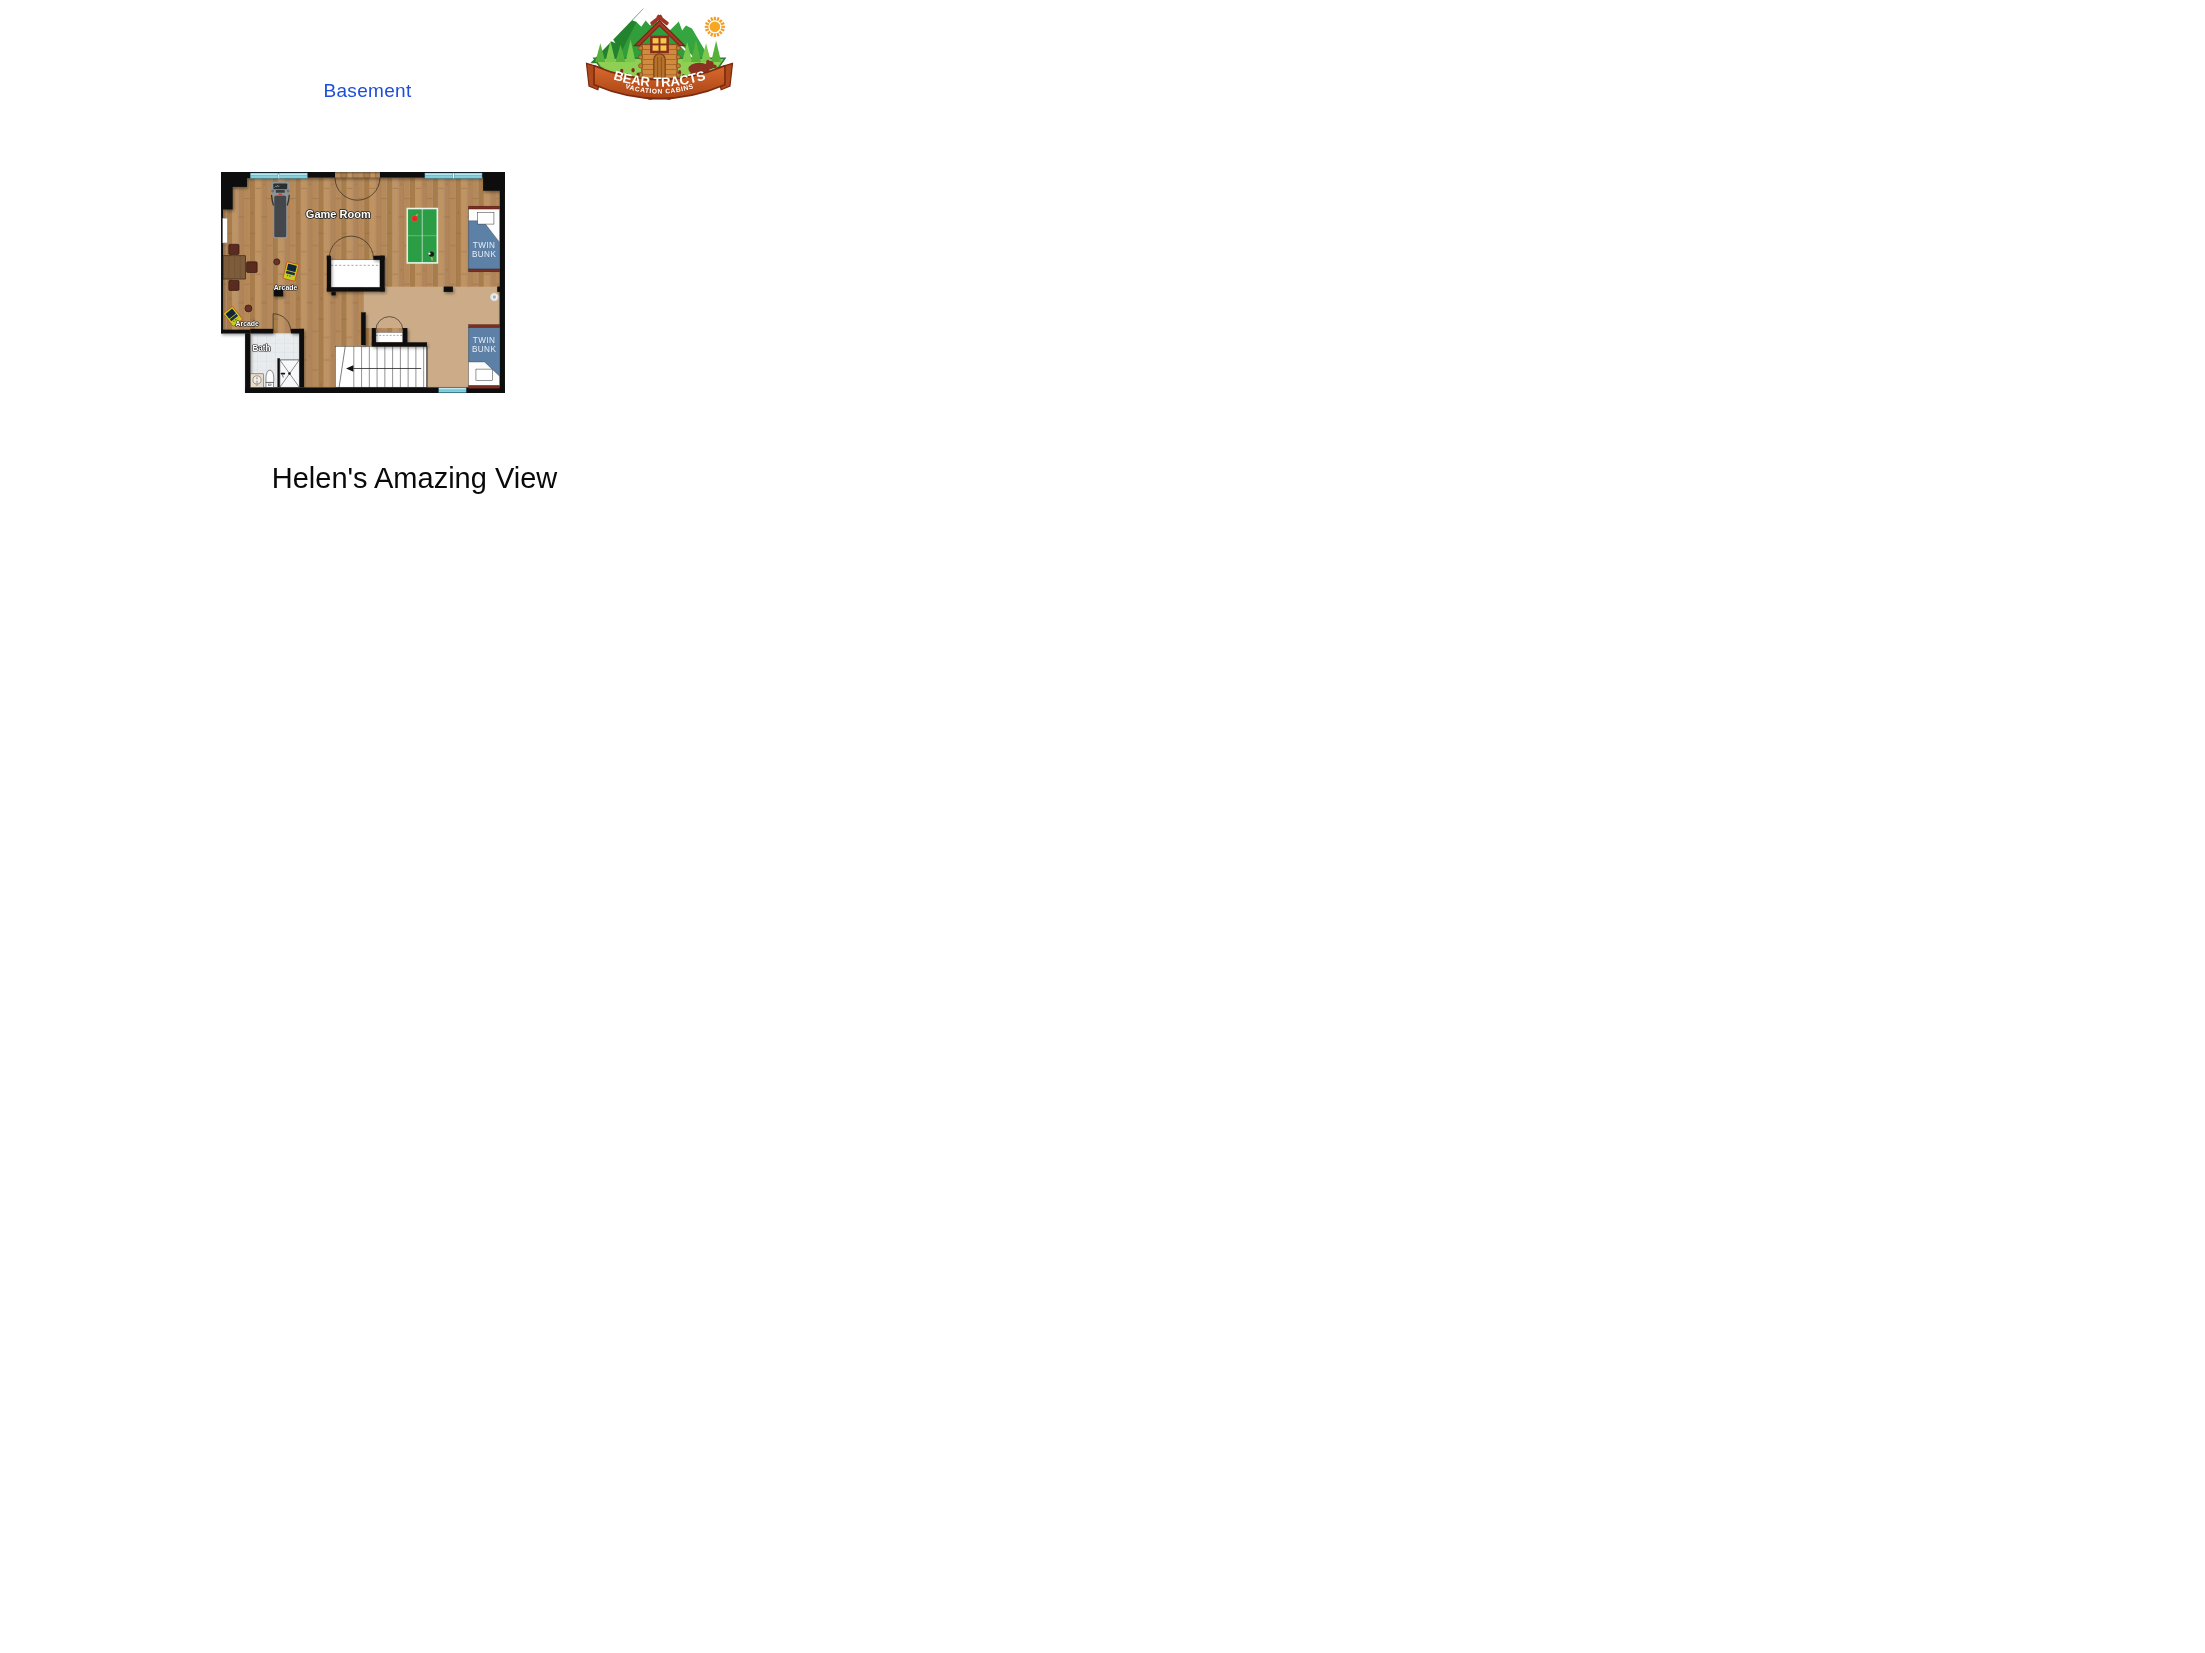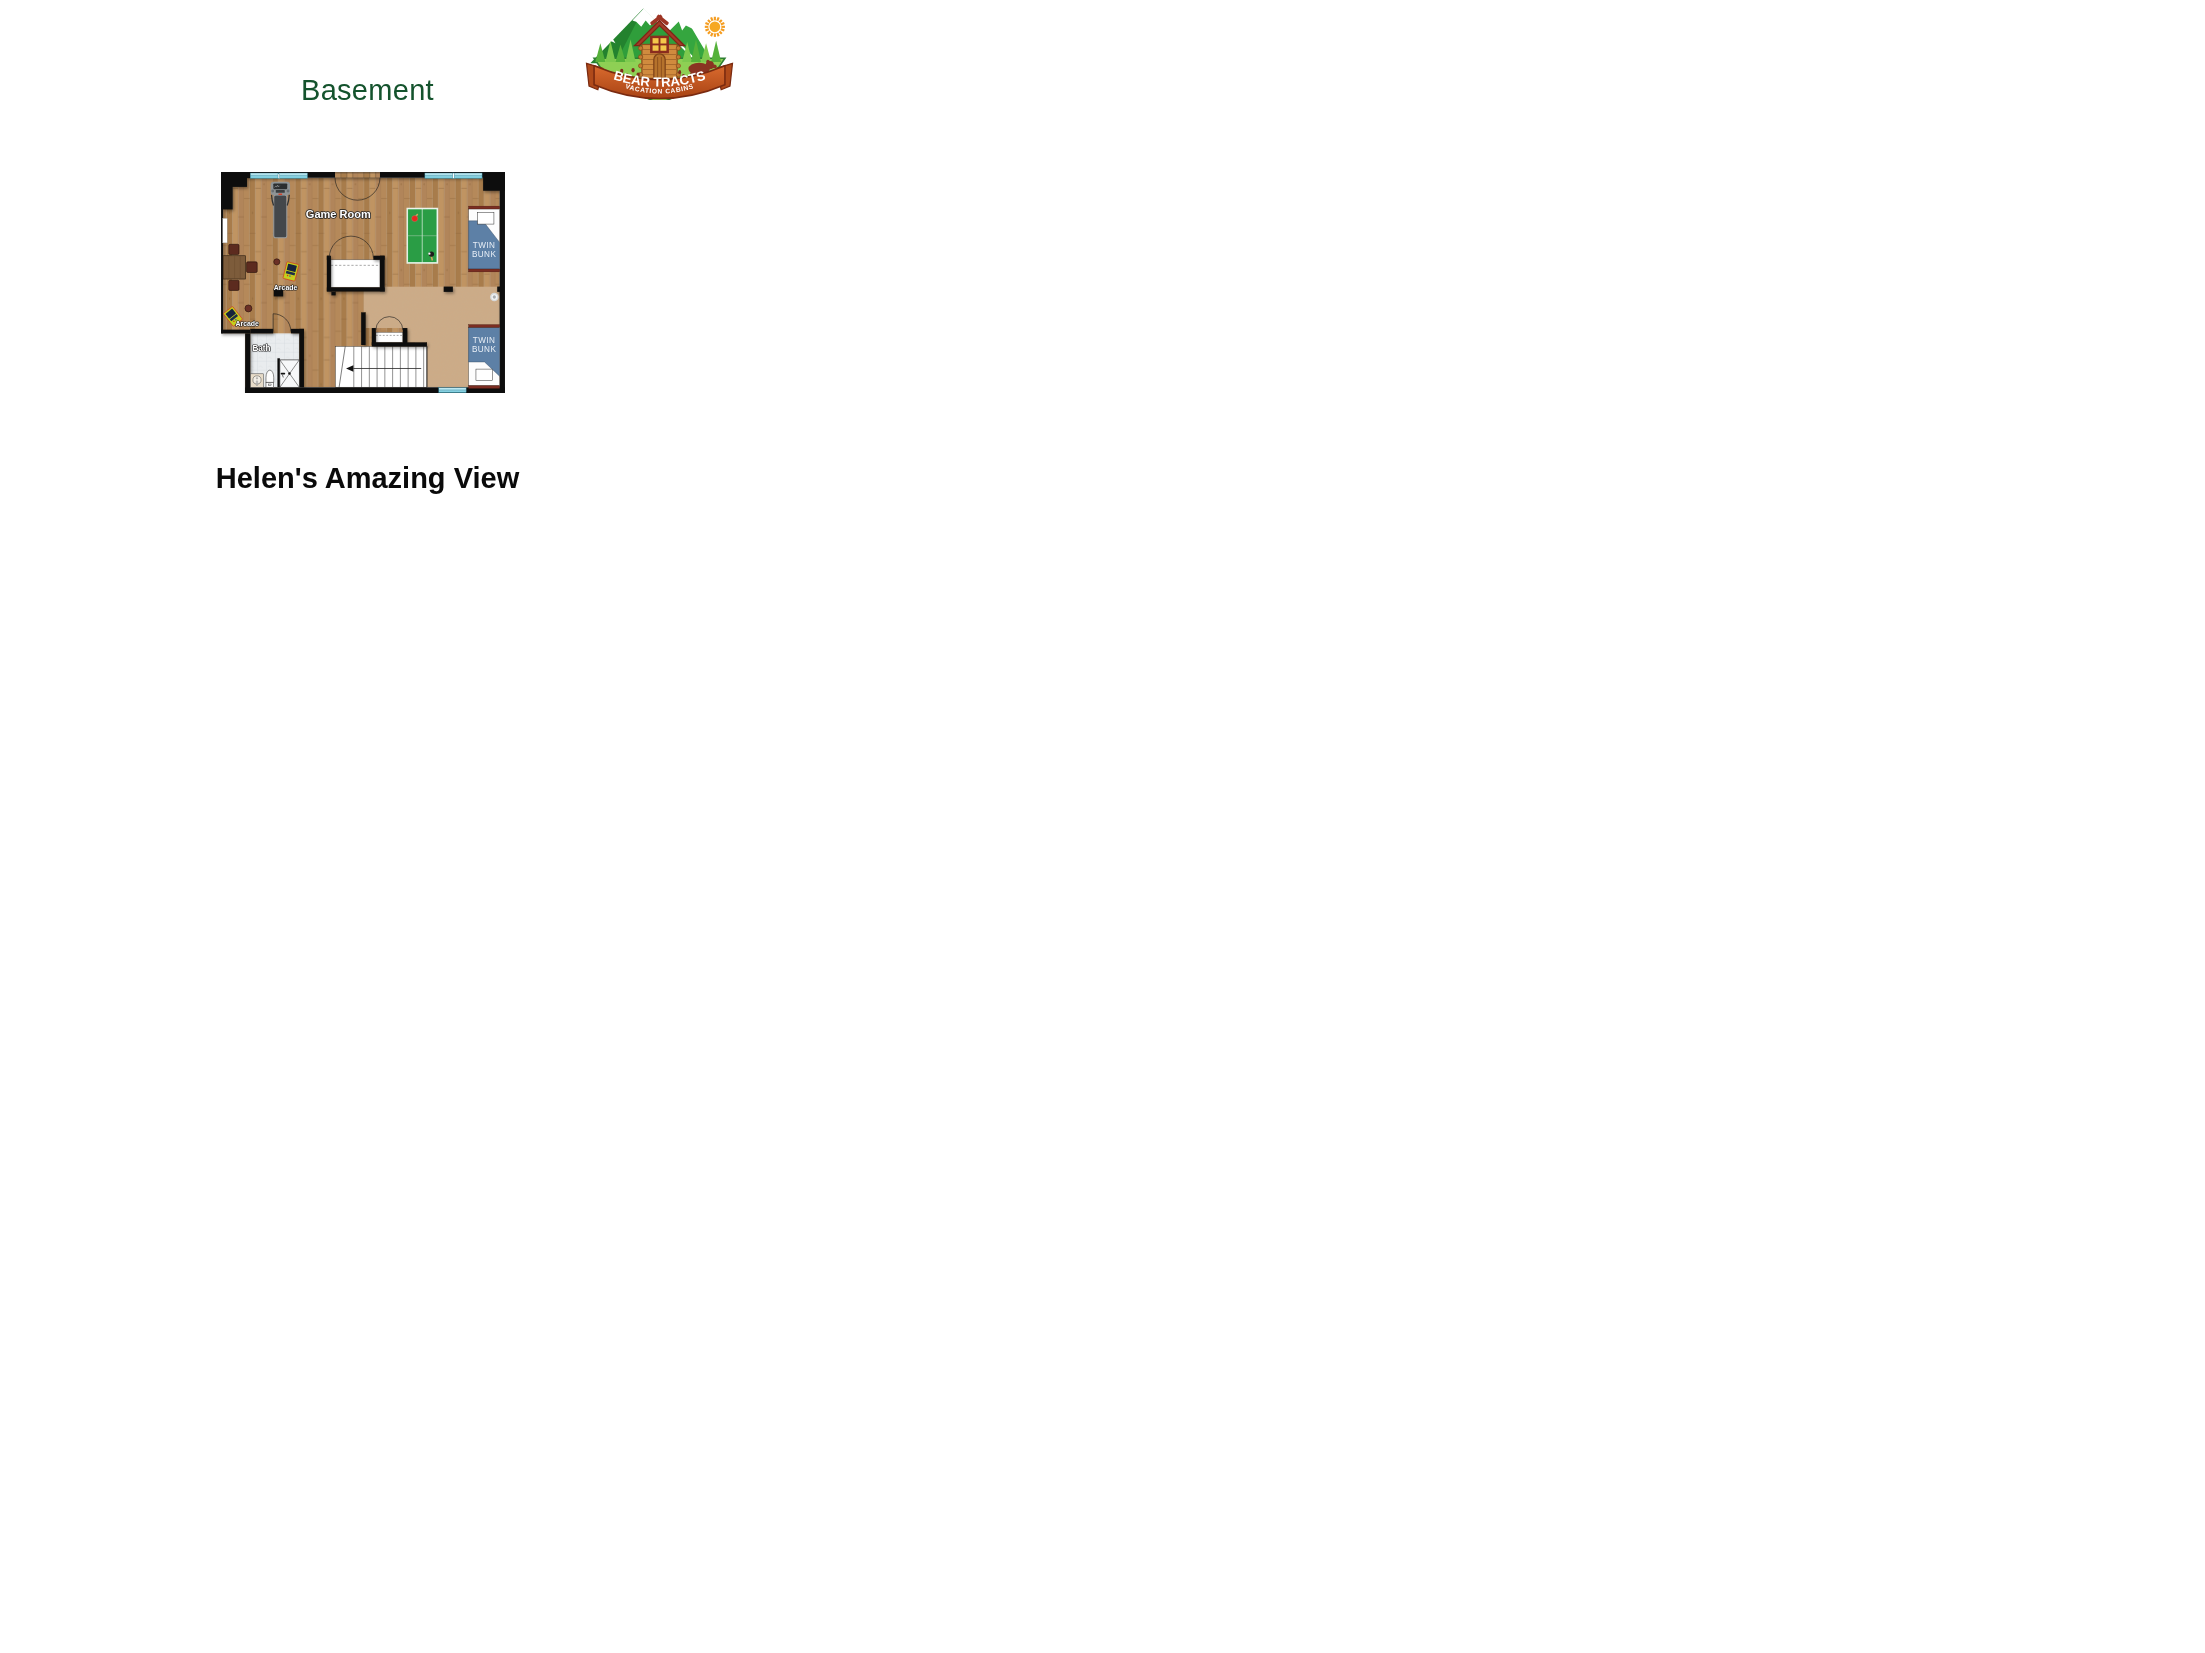--- a/index.html
+++ b/index.html
@@ -1,20 +1,20 @@
 <!DOCTYPE html>
 <html style="font-size:9.8px"><head>
 <meta charset="utf-8">
 <style>
   html,body{margin:0;padding:0;background:#ffffff;}
   body{width:735px;height:551px;position:relative;font-family:"Liberation Sans",sans-serif;overflow:hidden;}
-  .page-title{position:absolute;top:74px;left:0;width:735px;text-align:center;
-    font-size:29px;font-weight:400;color:#14532d;letter-spacing:0.3px;}
+  .page-title{position:absolute;top:80px;left:0;width:735px;text-align:center;
+    font-size:19px;font-weight:400;color:#1d4ed8;letter-spacing:0.3px;}
   .page-subtitle{position:absolute;top:462px;left:0;width:735px;text-align:center;
-    font-size:29px;font-weight:700;color:#0a0a0a;}
+    font-size:29px;font-weight:400;color:#0a0a0a;padding-left:47px;}
   #plan{position:absolute;left:221px;top:172px;width:284px;height:221px;}
   #logo{position:absolute;left:584px;top:3.7px;width:151px;height:96px;}
   .plan-label{font-family:"Liberation Sans",sans-serif;font-weight:700;fill:#ffffff;
     stroke:#1e1e1e;paint-order:stroke;stroke-linejoin:round;text-anchor:middle;}
   .bunk-label{font-family:"Liberation Sans",sans-serif;font-weight:400;fill:#e8eef6;
     letter-spacing:2px;text-anchor:middle;}
   .ribbon-text{font-family:"Liberation Sans",sans-serif;font-weight:700;fill:#ffffff;}
 </style>
 </head>
 <body>

